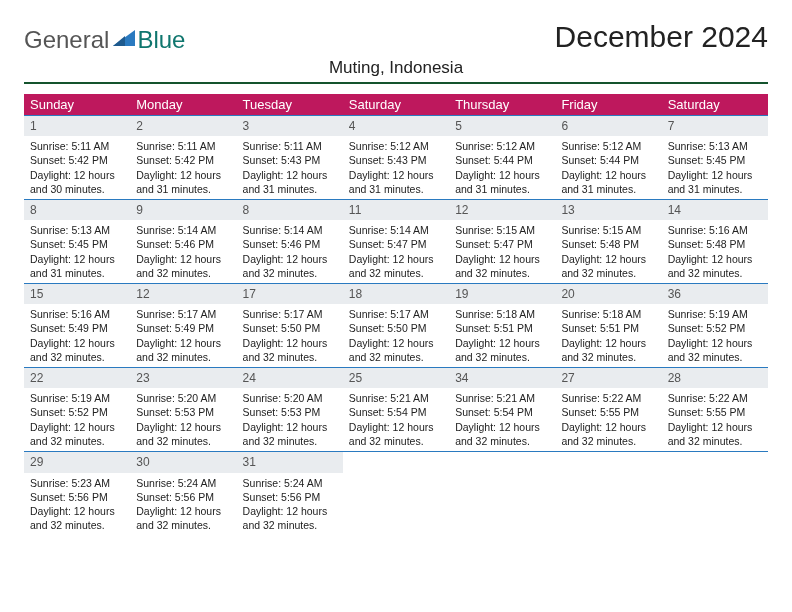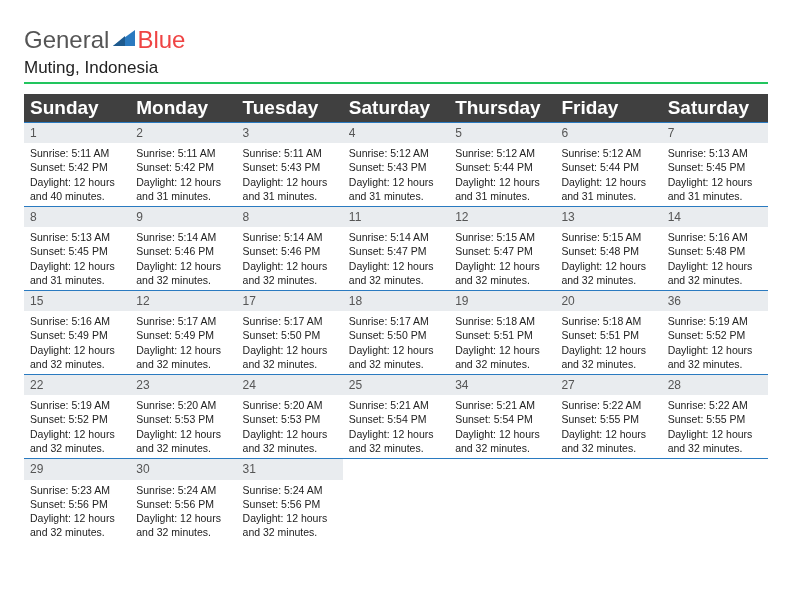--- a/index.html
+++ b/index.html
@@ -20,50 +20,50 @@
   }
   .logo {
     display: flex;
     align-items: flex-end;
     gap: 0;
     font-size: 24px;
     font-weight: 400;
     padding-top: 6px;
   }
   .logo .general { color: #555; }
-  .logo .blue { color: #ef4444; }
+  .logo .blue { color: #0f766e; }
   .logo-sail {
     display: inline-block;
     vertical-align: middle;
     margin-left: 2px;
   }
   .title {
     font-size: 30px;
     color: #222;
     font-weight: 400;
     text-align: right;
   }
   .subtitle {
-    text-align: left;
+    text-align: center;
     font-size: 17px;
     color: #222;
     margin-bottom: 10px;
-    border-bottom: 2px solid #22c55e;
+    border-bottom: 2px solid #14532d;
     padding-bottom: 4px;
   }
   .calendar {
     width: 100%;
     border-collapse: collapse;
     table-layout: fixed;
   }
   .calendar th {
-    background: #404040;
+    background: #be185d;
     color: #fff;
-    font-weight: 700;
-    font-size: 19px;
+    font-weight: 400;
+    font-size: 13px;
     text-align: left;
     padding: 3px 6px;
   }
   .calendar td {
     vertical-align: top;
     padding: 0;
     font-size: 10.5px;
     line-height: 1.35;
     height: 84px;
   }
@@ -90,20 +90,21 @@
     <span class="general">General</span>
     <span class="logo-sail">
       <svg width="26" height="20" viewBox="0 0 26 20">
         <polygon points="2,18 24,18 24,2" fill="#2a7ac0"></polygon>
         <polygon points="2,18 14,18 14,8" fill="#1e5a8e"></polygon>
       </svg>
     </span>
       <br>
     <span class="blue">Blue</span>
   </div>
+  <div class="title">December 2024</div>
 </div>
 <div class="subtitle">Muting, Indonesia</div>
 
 <table class="calendar">
   <thead>
     <tr id="weekday-row">
         <th>Sunday</th>
         <th>Monday</th>
         <th>Tuesday</th>
         <th>Saturday</th>
@@ -112,21 +113,21 @@
         <th>Saturday</th>
       </tr>
   </thead>
   <tbody id="cal-body">
       <tr class="week-row">
         <td>
           <div class="day-num">1</div>
           <div class="day-body">
             <div>Sunrise: 5:11 AM</div>
             <div>Sunset: 5:42 PM</div>
-            <div>Daylight: 12 hours and 40 minutes.</div>
+            <div>Daylight: 12 hours and 30 minutes.</div>
           </div>
         </td>
         <td>
           <div class="day-num">2</div>
           <div class="day-body">
             <div>Sunrise: 5:11 AM</div>
             <div>Sunset: 5:42 PM</div>
             <div>Daylight: 12 hours and 31 minutes.</div>
           </div>
         </td>

